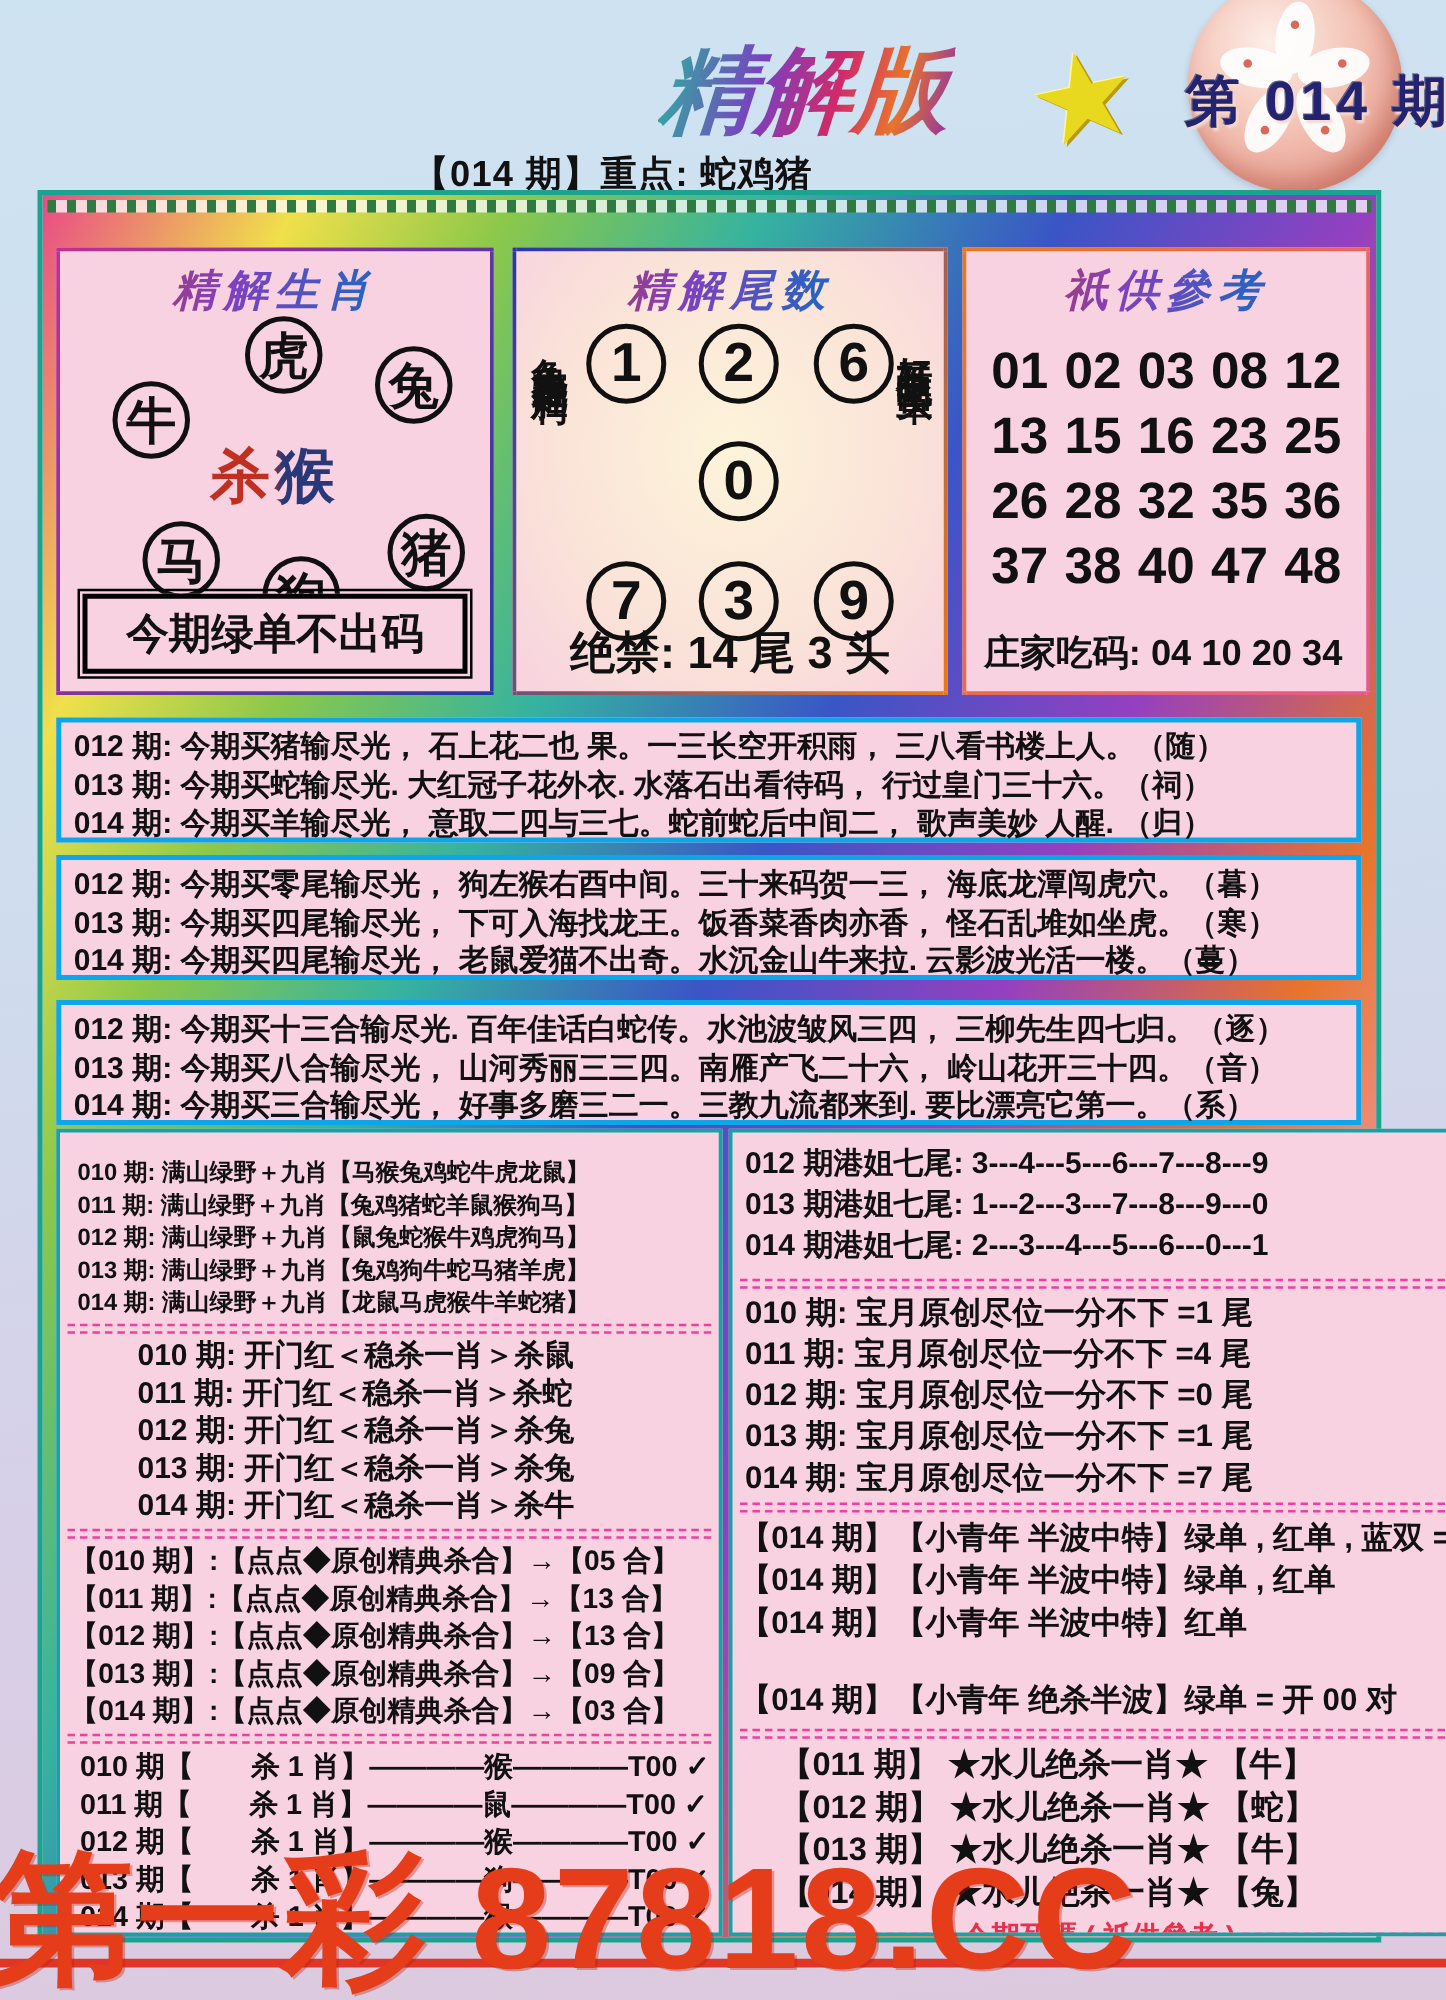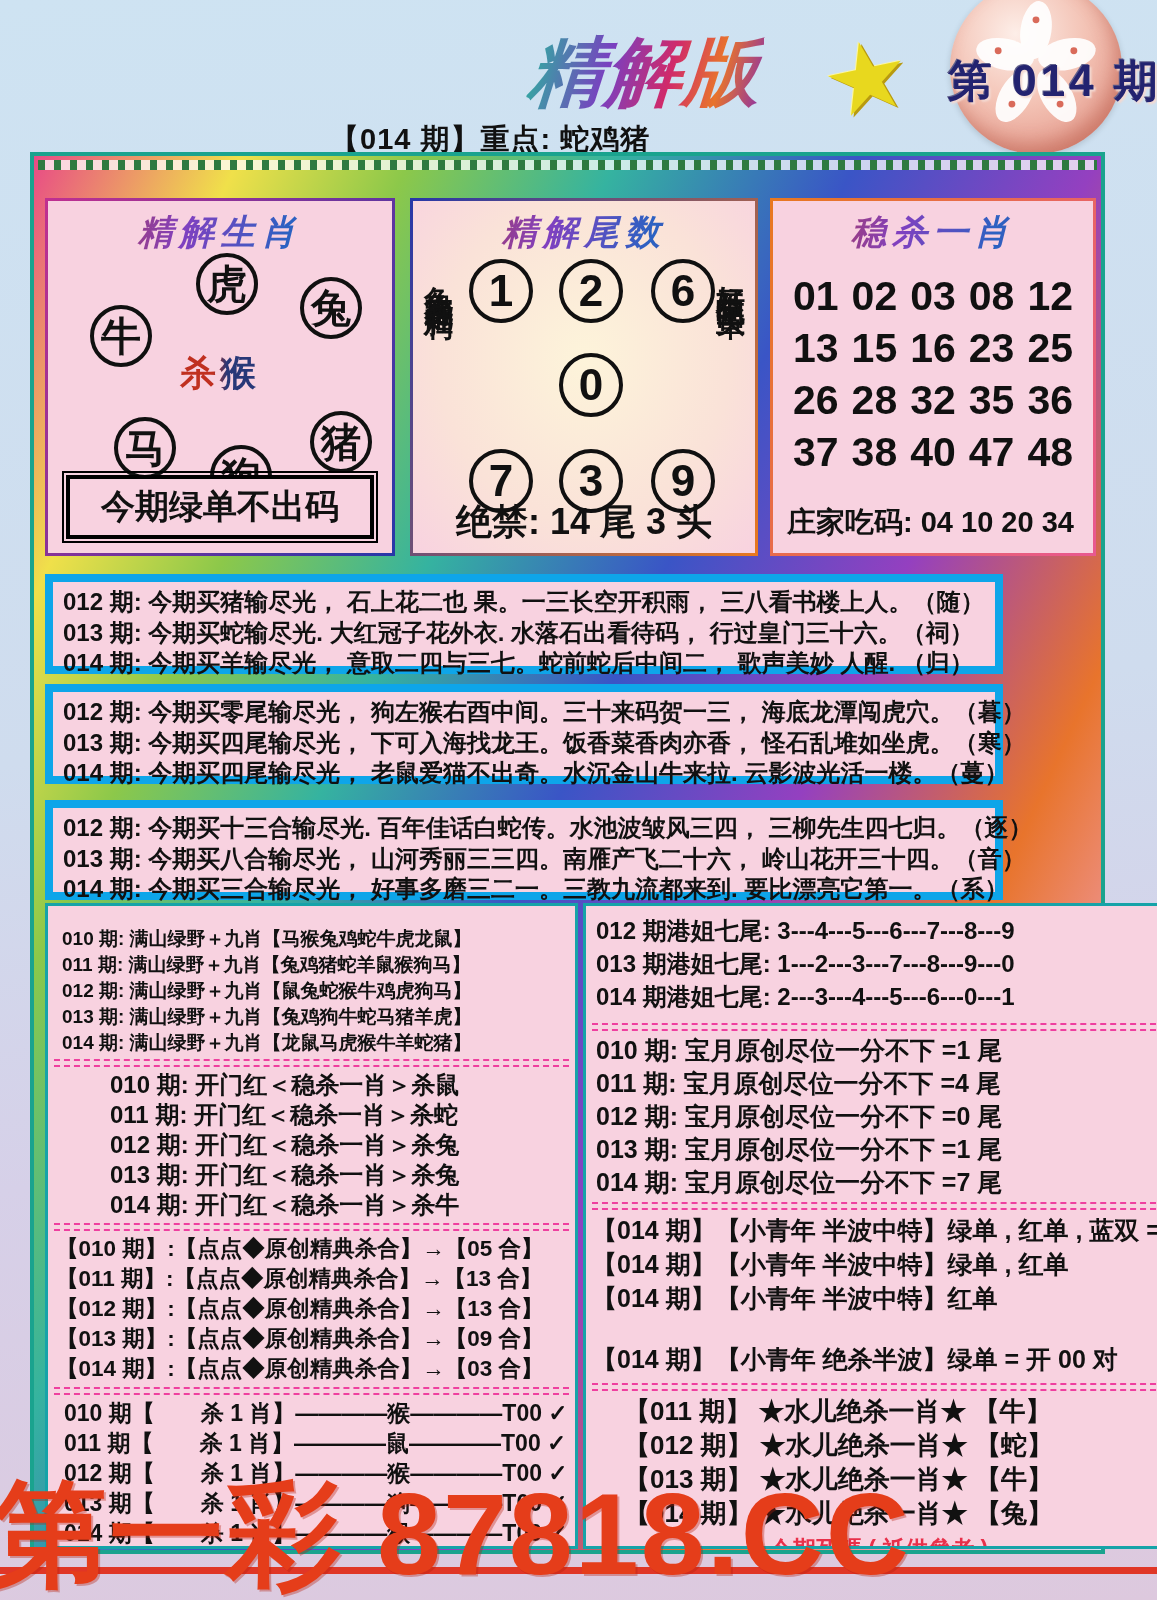--- a/index.html
+++ b/index.html
@@ -39,41 +39,41 @@
 
   
   .pinkbox{ background:#f8d2e0; }
   .boxtitle{ text-align:center; font-size:35px; font-style:italic; font-weight:900;
     background-image:linear-gradient(100deg,#c23a28 0%,#8040c0 40%,#2a62c2 70%,#b03090 100%);
     -webkit-background-clip:text; background-clip:text; color:transparent; padding-top:8px; letter-spacing:6px;}
   .zbox{ left:45px; top:198px; width:350px; height:358px; border:3px solid transparent;
     border-image:linear-gradient(120deg,#c03090,#2838a8) 1; }
   .circle{ position:absolute; width:62px; height:62px; border:4px solid #101010; border-radius:50%;
     display:flex; align-items:center; justify-content:center; font-size:40px; font-weight:900; background:transparent;}
-  .kill-label{ position:absolute; left:0; width:100%; text-align:center; top:148px; font-size:36px; font-weight:900;
+  .kill-label{ position:absolute; left:0; width:100%; text-align:center; top:148px; font-size:48px; font-weight:900;
     background-image:linear-gradient(90deg,#c03020 0%,#c03020 48%,#283878 52%,#283878 100%);
     -webkit-background-clip:text; background-clip:text; color:transparent; letter-spacing:4px;}
   .green-note{ position:absolute; left:18px; right:18px; bottom:14px; border:4px solid #000;
     outline:2px solid #000; outline-offset:2px; text-align:center; font-size:34px; padding:5px 0; background:#f8d2e0;}
 
   .tbox{ left:410px; top:198px; width:348px; height:358px; border:3px solid transparent;
     border-image:linear-gradient(120deg,#2838a8,#e87820) 1;
     background:radial-gradient(ellipse at 50% 45%,#fdf4da 0%,#fae2d8 60%,#f8d2e0 100%); }
   .vtext{ position:absolute; writing-mode:vertical-rl; text-orientation:upright; font-size:29px; font-weight:900;
     letter-spacing:4px; top:62px; }
   .tbox .circle{ width:64px; height:64px; font-size:44px; }
   .tail-note{ position:absolute; bottom:6px; left:0; width:100%; text-align:center; font-size:36px; }
 
   .sbox{ left:770px; top:198px; width:326px; height:358px; border:3px solid transparent;
     border-image:linear-gradient(120deg,#e87820,#e85890) 1; }
   .numrow{ display:flex; justify-content:space-between; padding:0 20px; font-size:41px; font-weight:900; line-height:52px; }
   .banker{ position:absolute; bottom:10px; left:14px; font-size:29px; white-space:nowrap; }
 
   
-  .versebox{ left:45px; width:958px; height:100px; border:8px solid #0ea5e9; background:#f8d2e0;
+  .versebox{ left:45px; width:1044px; height:100px; border:4px solid #0ea5e9; background:#f8d2e0;
     padding:5px 10px; }
   .versebox .vline{ font-size:24px; line-height:30.5px; white-space:nowrap; }
 
   
   .colbox{ top:903px; height:646px; border:3px solid #16a3a8; background:#f8d2e0; overflow:hidden; }
   .leftcol{ left:45px; width:533px; }
   .rightcol{ left:583px; width:592px; }
   .divider{ height:8px; border-top:2px dashed #ef3f9f; border-bottom:2px dashed #ef3f9f; margin:3px 6px; }
   .l-sec-a div{ font-size:19px; line-height:26px; padding-left:14px; white-space:nowrap; }
   .l-sec-b div{ font-size:24px; line-height:30px; padding-left:62px; white-space:nowrap; }
@@ -144,21 +144,21 @@
   <div class="circle" style="left:146px; top:58px;">2</div>
   <div class="circle" style="left:238px; top:58px;">6</div>
   <div class="circle" style="left:146px; top:152px;">0</div>
   <div class="circle" style="left:56px;  top:248px;">7</div>
   <div class="circle" style="left:146px; top:248px;">3</div>
   <div class="circle" style="left:238px; top:248px;">9</div>
   <div class="tail-note">绝禁:  14 尾 3 头</div>
 </div>
 
 <div class="abs pinkbox sbox">
-  <div class="boxtitle">稳杀一肖</div>
+  <div class="boxtitle">祇供參考</div>
   <div style="margin-top:14px;">
     <div class="numrow">
       <span>01</span>
         <span>02</span>
         <span>03</span>
         <span>08</span>
         <span>12</span>
     </div>
     <div class="numrow">
       <span>13</span>

